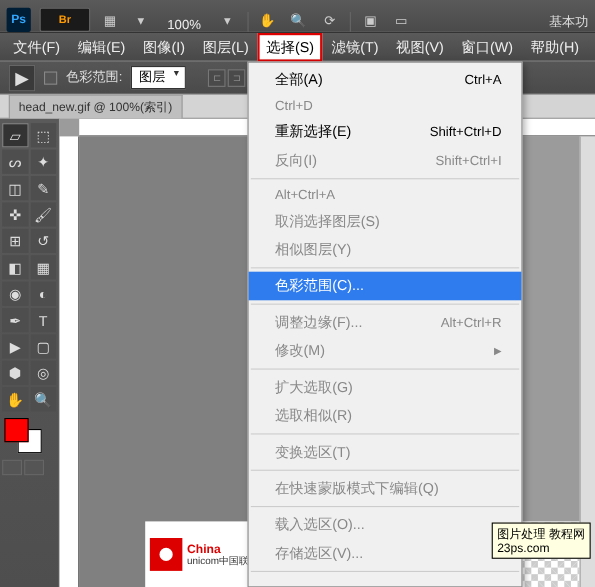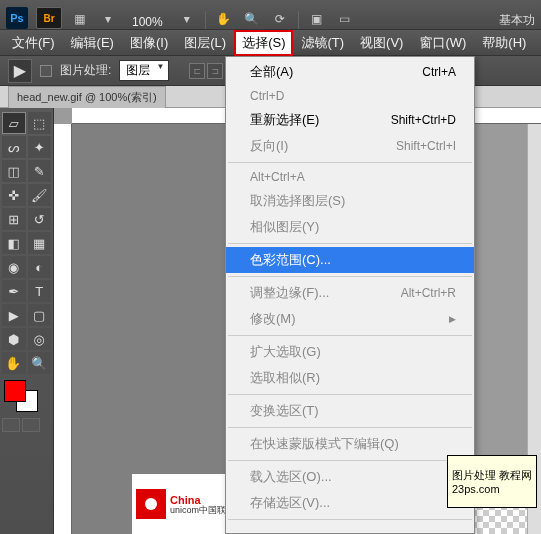--- a/index.html
+++ b/index.html
@@ -2,21 +2,21 @@
 <html><head>
 <meta charset="utf-8">
 <style>
 * { box-sizing: border-box; margin: 0; padding: 0; font-family: "Microsoft YaHei", Arial, sans-serif; }
 body { width: 541px; height: 534px; background: #f0f0f0; overflow: hidden; position: relative; }
 
 
 .toolbar { height: 30px; background: linear-gradient(#5a5a5a, #4a4a4a); display: flex; align-items: flex-end; padding: 0 6px; gap: 8px; border-bottom: 1px solid #333; }
 .toolbar .icon-btn { width: 20px; height: 20px; color: #ccc; font-size: 12px; display: flex; align-items: center; justify-content: center; }
 .ps-icon { width: 22px; height: 22px; background: #001e36; color: #31a8ff; font-weight: bold; font-size: 11px; display: flex; align-items: center; justify-content: center; border-radius: 2px; }
-.br-icon { width: 26px; height: 22px; background: #1a1a1a; color: #ff9a00; font-weight: bold; font-size: 10px; display: flex; align-items: center; justify-content: center; border: 1px solid #666; border-radius: 2px; }
+.br-icon { width: 46px; height: 22px; background: #1a1a1a; color: #ff9a00; font-weight: bold; font-size: 10px; display: flex; align-items: center; justify-content: center; border: 1px solid #666; border-radius: 2px; }
 .zoom-pct { color: #eee; font-size: 12px; margin: 0 6px; }
 .sep { width: 1px; height: 18px; background: #666; }
 .toolbar-right { margin-left: auto; color: #ddd; font-size: 12px; }
 
 
 .menubar { height: 26px; background: linear-gradient(#5a5a5a, #484848); display: flex; align-items: flex-start; padding: 0 4px; border-bottom: 1px solid #333; }
 .menu-item { color: #eee; font-size: 13px; padding: 4px 8px; cursor: default; }
 .menu-item.active { background: #fff; color: #000; border: 2px solid #d00; padding: 2px 6px; }
 
 
@@ -65,21 +65,21 @@
 
 .dropdown-menu { position: absolute; top: 56px; left: 225px; width: 250px; background: #f0f0f0; border: 1px solid #888; box-shadow: 2px 2px 6px rgba(0,0,0,0.3); z-index: 100; padding: 2px 0; }
 .menu-row { display: flex; justify-content: space-between; align-items: center; padding: 4px 18px 4px 24px; font-size: 13px; color: #000; position: relative; }
 .menu-row.disabled { color: #888; }
 .menu-row.highlighted { background: #2f7cef; color: #fff; }
 .menu-row .submenu-arrow { font-size: 9px; }
 .menu-divider { height: 1px; background: #ccc; margin: 3px 2px; }
 .shortcut { font-size: 12px; color: inherit; }
 
 
-.tooltip { position: absolute; bottom: 26px; right: 4px; background: #ffffe1; border: 1px solid #000; font-size: 11px; padding: 12px 4px; z-index: 200; }
+.tooltip { position: absolute; bottom: 26px; right: 4px; background: #ffffe1; border: 1px solid #000; font-size: 11px; padding: 2px 4px; z-index: 200; }
 
 
 .unicom-logo { width: 30px; height: 30px; }
 .unicom-txt { font-size: 9px; color: #333; line-height: 1; }
 .unicom-red { color: #d00; font-weight: bold; font-size: 11px; }
 .web-biz { color: #d00; font-size: 14px; font-weight: bold; }
 .web-url { color: #d00; font-size: 12px; font-weight: bold; }
 </style>
 </head>
 <body>
@@ -109,21 +109,21 @@
   <span class="menu-item active">选择(S)</span>
   <span class="menu-item">滤镜(T)</span>
   <span class="menu-item">视图(V)</span>
   <span class="menu-item">窗口(W)</span>
   <span class="menu-item">帮助(H)</span>
 </div>
 
 <div class="options-bar">
   <span class="arrow-tool">▶</span>
   <span class="checkbox"></span>
-  <span class="opt-label">图片处理:</span>
+  <span class="opt-label">色彩范围:</span>
   <span class="dropdown">图层</span>
   <div class="align-icons">
     <span>⊏</span>
     <span>⊐</span>
     <span>≡</span>
     <span>⊓</span>
     <span>⊔</span>
   </div>
 </div>
 

